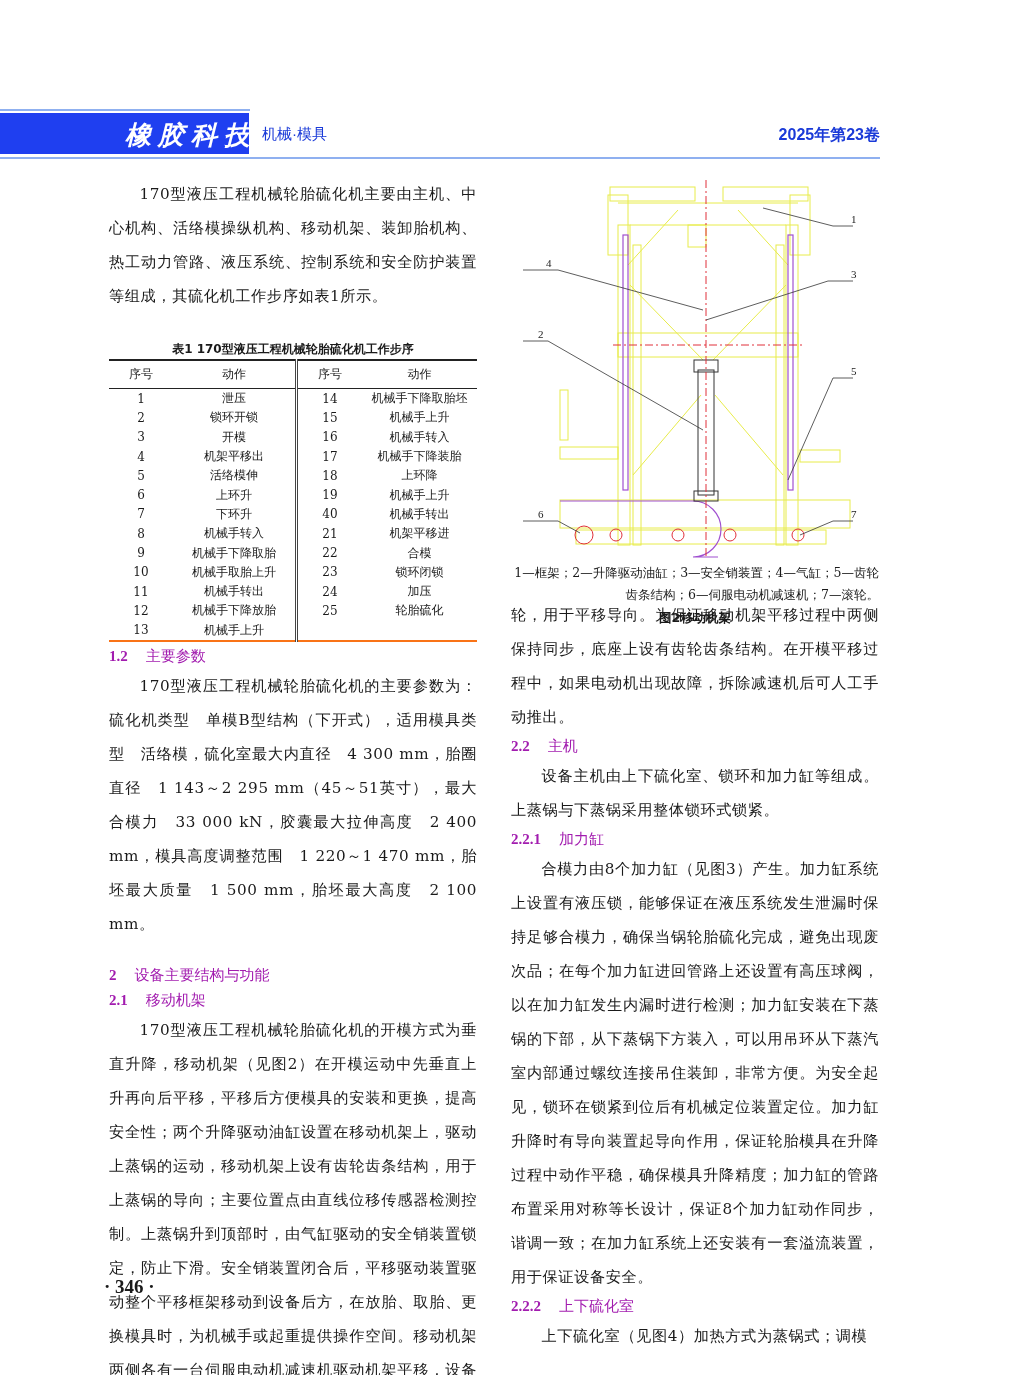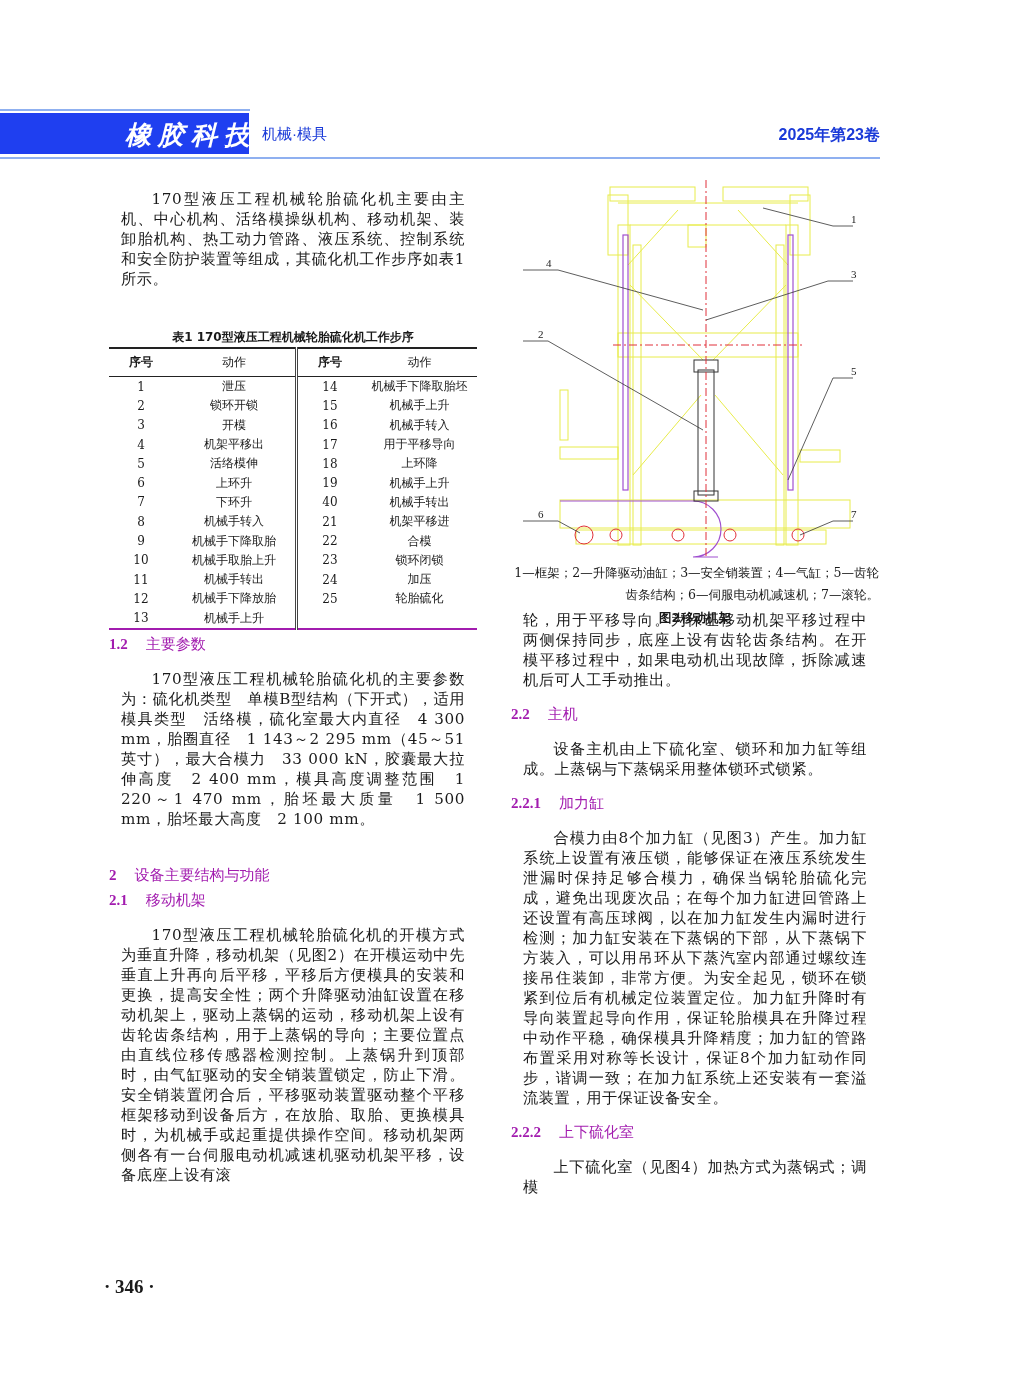--- a/index.html
+++ b/index.html
@@ -7,32 +7,32 @@
   .hdr-line-top{position:absolute;left:0;top:109px;width:250px;height:2px;background:#8fb0f0;}
   .hdr-band{position:absolute;left:0;top:113px;width:249px;height:41px;background:#1f3ff0;}
   .hdr-logo{position:absolute;left:125px;top:118px;font-family:"DejaVu Serif",serif;font-size:26px;font-weight:bold;color:#fff;letter-spacing:7px;font-style:italic;}
   .hdr-section{position:absolute;left:262px;top:125px;font-family:"Liberation Sans",sans-serif;font-size:15px;color:#1a3ad8;}
   .hdr-issue{position:absolute;right:140px;top:125px;font-family:Liberation Sans, sans-serif;font-size:16px;font-weight:bold;color:#1a3ad8;text-align:right;}
   .hdr-line-bot{position:absolute;left:0;top:157px;width:880px;height:2px;background:#8fb0f0;}
 
   .col{position:absolute;width:368px;}
   .col-left{left:109px;}
   .col-right{left:511px;}
-  p.txt{margin:12px;font-size:15.2px;line-height:20px;text-align:justify;text-indent:2em;letter-spacing:0.6px;font-family:"DejaVu Serif","Liberation Serif",serif;}
+  p.txt{margin:0;font-size:15.2px;line-height:34px;text-align:justify;text-indent:2em;letter-spacing:0.6px;font-family:"DejaVu Serif","Liberation Serif",serif;}
   .h2{font-family:"DejaVu Sans","Liberation Sans",sans-serif;color:#a21caf;font-size:15px;line-height:25px;}
   .h2 .num{font-family:"Liberation Serif",serif;font-weight:bold;margin-right:18px;}
 
   .tbl-cap{font-family:"DejaVu Sans",sans-serif;font-weight:bold;font-size:12px;text-align:center;line-height:20px;}
   .tbl-cap .n{margin-right:4px;}
   table.steps{width:368px;border-collapse:collapse;font-size:12px;font-family:"DejaVu Serif",serif;}
   table.steps th{font-weight:normal;height:25px;border-top:2px solid #222;border-bottom:1px solid #222;}
   table.steps td{height:19.3px;text-align:center;padding:0;}
-  table.steps tr:last-child td{border-bottom:2px solid #a21caf;}
+  table.steps tr:last-child td{border-bottom:2px solid #f97316;}
   table.steps .sep{border-left:3px double #444;}
-  table.steps .c-no{width:62px;font-weight:bold;}
+  table.steps .c-no{width:62px;}
   table.steps .c-act{width:120px;}
 
   .fig{position:absolute;left:518px;top:175px;width:360px;height:385px;}
   .fig-legend{position:absolute;left:511px;top:562px;width:368px;font-size:12.5px;line-height:22px;text-align:right;font-family:"DejaVu Serif",serif;}
   .fig-cap{position:absolute;left:511px;top:610px;width:368px;text-align:center;font-family:"DejaVu Sans",sans-serif;font-weight:bold;font-size:12.5px;}
   .fig-cap .n{margin-right:1px;}
 
   .pageno{position:absolute;left:104px;top:1276px;font-family:"Liberation Serif",serif;font-weight:bold;font-size:19px;}
 </style>
 </head>
@@ -77,21 +77,21 @@
         <tr>
           <td>3</td>
           <td>开模</td>
           <td class="sep">16</td>
           <td>机械手转入</td>
         </tr>
         <tr>
           <td>4</td>
           <td>机架平移出</td>
           <td class="sep">17</td>
-          <td>用于平移导向</td>
+          <td>机械手下降装胎</td>
         </tr>
         <tr>
           <td>5</td>
           <td>活络模伸</td>
           <td class="sep">18</td>
           <td>上环降</td>
         </tr>
         <tr>
           <td>6</td>
           <td>上环升</td>

